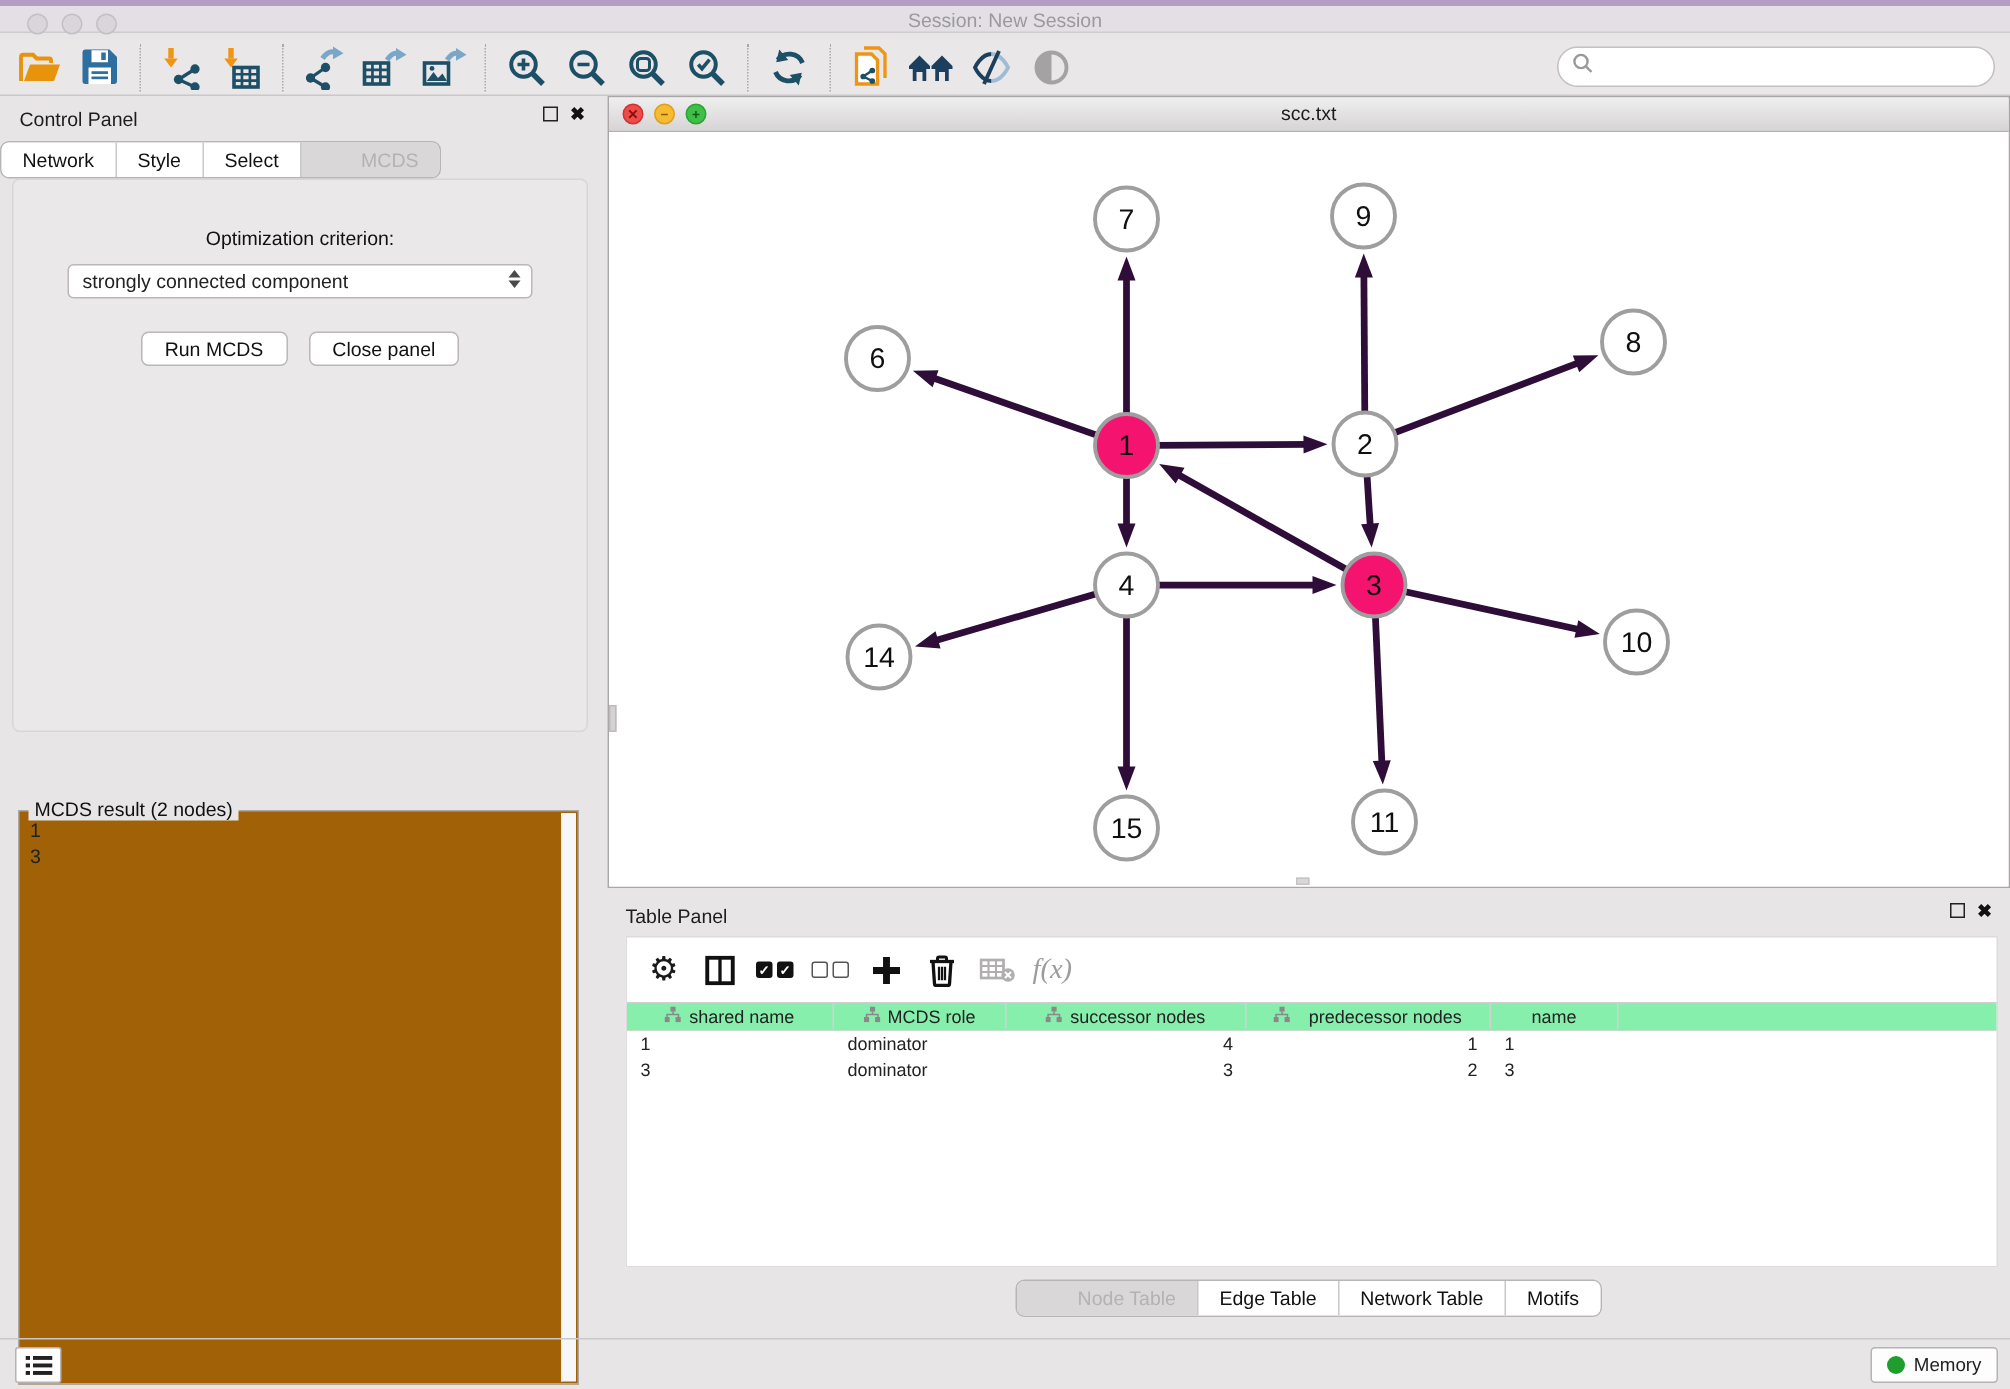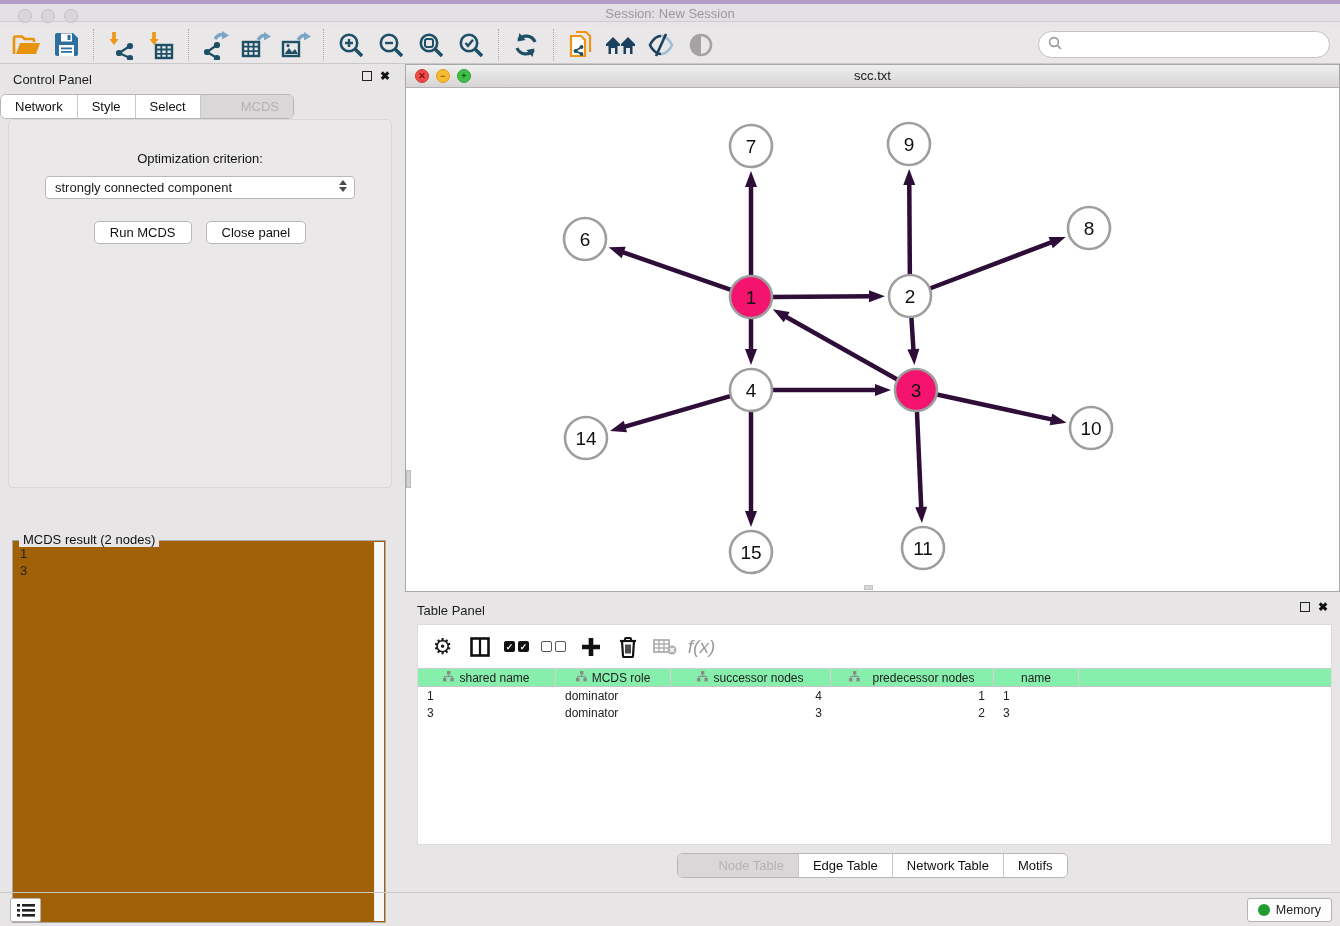--- a/index.html
+++ b/index.html
@@ -109,21 +109,21 @@
   
   .table-panel { position:absolute; left:405px; top:595px; width:935px; height:297px; }
   .tp-white { position:absolute; left:12px; right:8px; top:29px; bottom:47px; background:#fff; border:1px solid #dddbdc; }
   .tp-toolbar { height:43px; display:flex; align-items:center; padding-left:8px; gap:4px; }
   .tp-icon { width:33px; height:30px; display:flex; align-items:center; justify-content:center; }
   .gear-glyph { font-family:"DejaVu Sans",sans-serif; font-size:22px; color:#1a1a1a; line-height:1; }
   .chk-pair { display:flex; gap:3px; }
   .chk { width:11px; height:11px; border-radius:2px; }
   .chk.on { background:#111; color:#fff; font-size:9px; font-weight:bold; display:flex; align-items:center; justify-content:center; }
   .chk.off { border:1.6px solid #555; background:#fff; }
-  .fx-glyph { font-family:Liberation Sans, sans-serif; font-style:italic; font-size:19px; color:#9d9b9c; }
+  .fx-glyph { font-family:Liberation Serif, serif; font-style:italic; font-size:19px; color:#9d9b9c; }
 
   .grid-table { font-size:12px; }
   .gt-header { display:flex; border-top:1px solid #cfcdce; border-bottom:1px solid #c7c5c6; background:#86efac; height:19px; }
   .gt-hcell { display:flex; align-items:center; justify-content:center; gap:5px; border-right:1px solid #d4d2d3; color:#222; }
   .gt-row { display:flex; height:17px; align-items:center; }
   .gt-cell { padding:0 9px; white-space:nowrap; overflow:hidden; }
   .gt-cell.right { text-align:right; }
 
   .tp-tabs-row { position:absolute; left:0; right:0; bottom:14px; display:flex; justify-content:center; }
 

